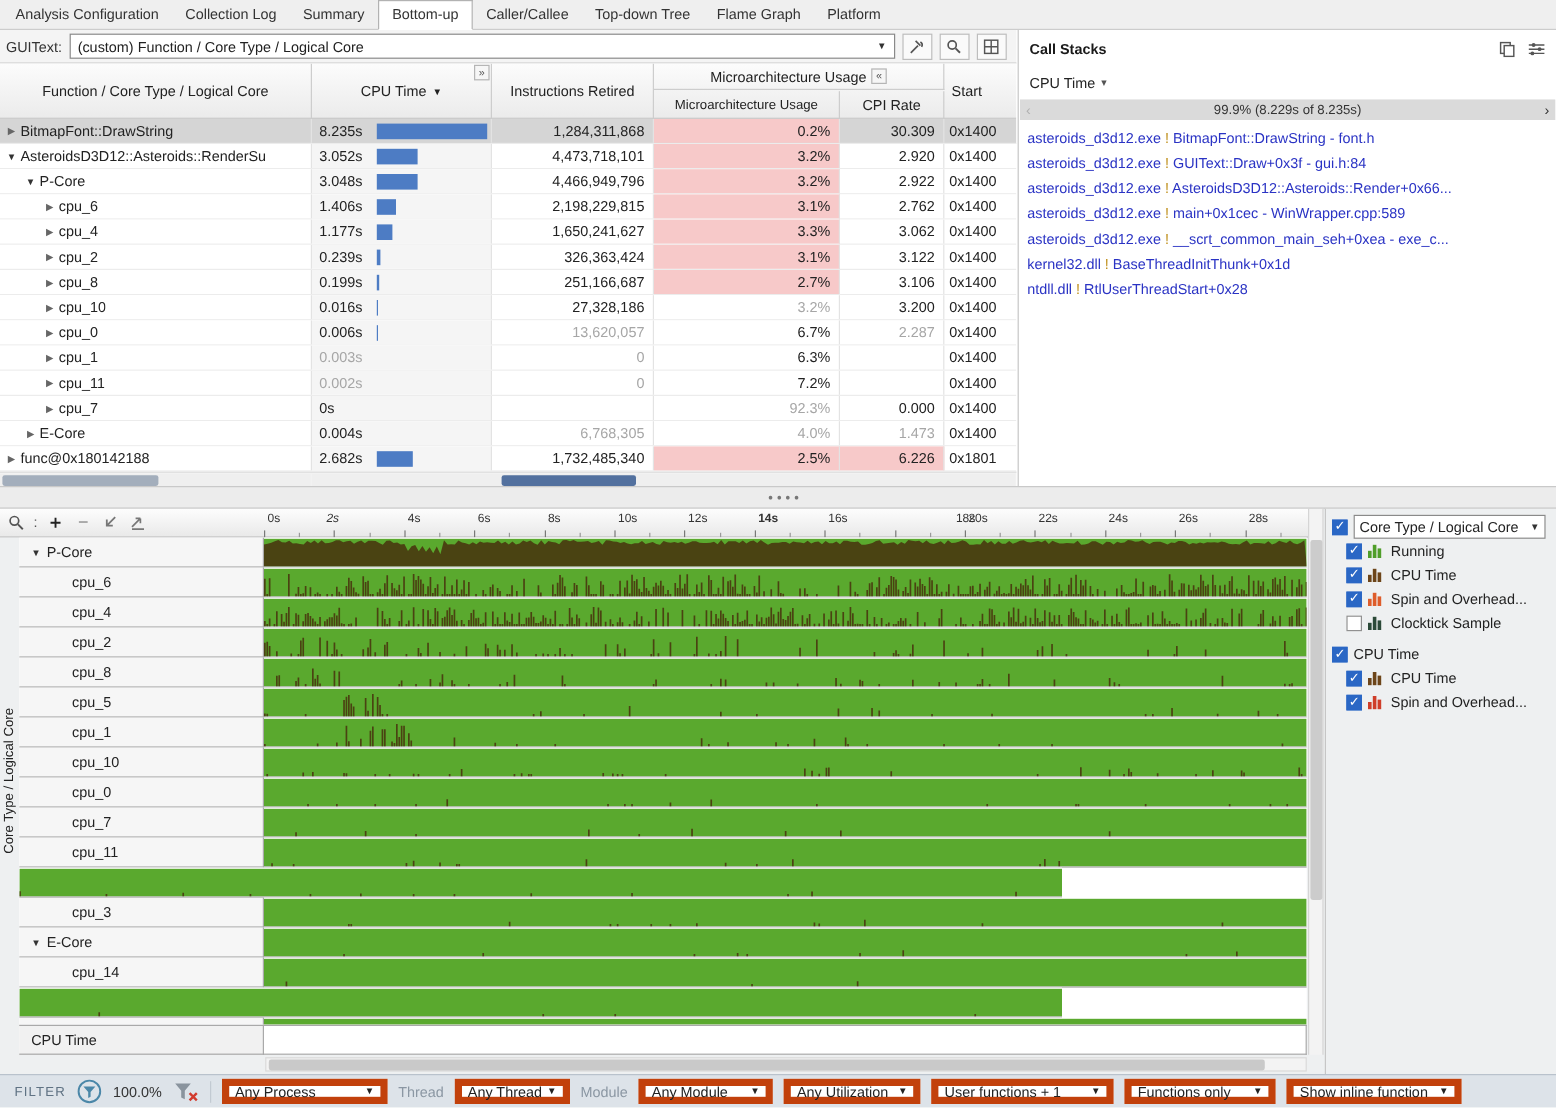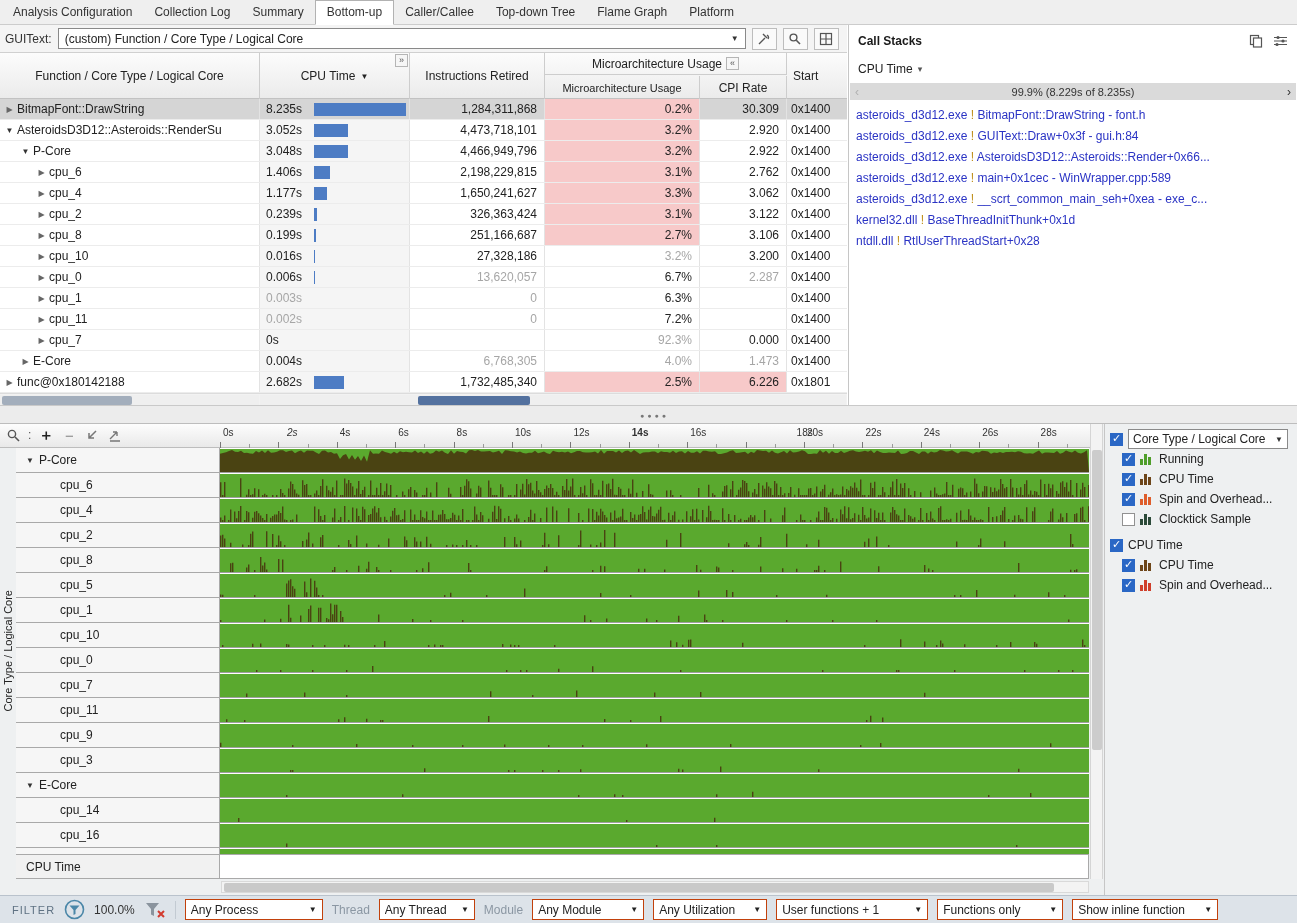--- a/index.html
+++ b/index.html
@@ -124,21 +124,21 @@
 .lcombo{width:160px;height:20px;border:1px solid #8a8a8a;background:#fff;display:flex;align-items:center;justify-content:space-between;padding:0 4px;overflow:hidden}
 .lcombo .txt{white-space:nowrap;overflow:hidden;width:138px}
 .lcombo .chev{font-size:8px;color:#333}
 
 
 .filterbar{position:absolute;left:0;bottom:0;width:1297px;height:28px;background:#dde3e9;border-top:1px solid #b9c2cc;display:flex;align-items:center;gap:9px;padding:0 12px}
 .flabel{color:#5f7283;font-size:11px;letter-spacing:1px}
 .fpct{color:#333}
 .fsep{width:1px;height:18px;background:#c2cad2}
 .fcontrols{display:flex;align-items:center;gap:9px}
-.fsel{height:21px;background:#fff;border:1px solid #c2410c;display:flex;align-items:center;justify-content:space-between;padding:0 5px;gap:5px}
+.fsel{height:21px;background:#fff;border:6px solid #c2410c;display:flex;align-items:center;justify-content:space-between;padding:0 5px;gap:5px}
 .fsel .sv{white-space:nowrap;overflow:hidden}
 .fsel .chev{font-size:8px;color:#222}
 .fglabel{color:#8b97a3}
 [data-name="process-filter"]{width:138px}
 [data-name="thread-filter"]{width:96px}
 [data-name="module-filter"]{width:112px}
 [data-name="utilization-filter"]{width:114px}
 [data-name="call-stack-mode-filter"]{width:152px;}
 [data-name="loop-mode-filter"]{width:126px}
 [data-name="inline-mode-filter"]{width:146px}
@@ -479,21 +479,21 @@
           </svg>
         </span>
       <span class="zb" data-name="zoom-region-button">
           <svg width="14" height="14" viewBox="0 0 14 14">
             <path d="M2 11 L9 4 M9 4 h-4 M9 4 v4 M2 13 h10" stroke="#777" stroke-width="1.4" fill="none"></path>
           </svg>
         </span>
     </div>
     <div class="ruler-ticks" data-name="time-ruler-ticks">
         <div class="ticklabel" data-name="time-tick-label" style="left: 3px;">0s</div>
-        <div class="ticklabel" data-name="time-tick-label" style="left: 67px; font-style: italic;">2s</div>
+        <div class="ticklabel" data-name="time-tick-label" style="left: 52px; font-style: italic;">2s</div>
         <div class="ticklabel" data-name="time-tick-label" style="left: 119.8px;">4s</div>
         <div class="ticklabel" data-name="time-tick-label" style="left: 178.2px;">6s</div>
         <div class="ticklabel" data-name="time-tick-label" style="left: 236.6px;">8s</div>
         <div class="ticklabel" data-name="time-tick-label" style="left: 295px;">10s</div>
         <div class="ticklabel" data-name="time-tick-label" style="left: 353.4px;">12s</div>
         <div class="ticklabel" data-name="time-tick-label" style="left: 411.8px; font-weight: bold;">14s</div>
         <div class="ticklabel" data-name="time-tick-label" style="left: 470.2px;">16s</div>
         <div class="ticklabel" data-name="time-tick-label" style="left: 528.6px; margin-left: 48px;">18s</div>
         <div class="ticklabel" data-name="time-tick-label" style="left: 587px;">20s</div>
         <div class="ticklabel" data-name="time-tick-label" style="left: 645.4px;">22s</div>
@@ -652,23 +652,20 @@
           <span class="tltext" data-name="timeline-row-name">cpu_11</span>
         </div>
         <div class="track" data-name="timeline-track">
           <svg width="869" height="25" data-name="timeline-activity">
             <rect x="0" y="1" width="869" height="23" fill="#5aa92e" data-name="running-band"></rect>
             <path d="M0 24 L6 24 L6 21.3 L7.4 21.3 L7.4 24 L24 24 L24 22.0 L25.4 22.0 L25.4 24 L118 24 L118 21.2 L119.4 21.2 L119.4 24 L124 24 L124 19.3 L125.4 19.3 L125.4 24 L146 24 L146 20.8 L147.4 20.8 L147.4 24 L160 24 L160 22.0 L161.4 22.0 L161.4 24 L162 24 L162 22.0 L163.4 22.0 L163.4 24 L268 24 L268 18.1 L269.4 18.1 L269.4 24 L384 24 L384 20.9 L385.4 20.9 L385.4 24 L410 24 L410 22.0 L411.4 22.0 L411.4 24 L440 24 L440 18.0 L441.4 18.0 L441.4 24 L646 24 L646 22.0 L647.4 22.0 L647.4 24 L650 24 L650 17.8 L651.4 17.8 L651.4 24 L662 24 L662 19.6 L663.4 19.6 L663.4 24 Z" fill="#4a4312" data-name="cpu-activity-spikes"></path>
           </svg>
         </div>
       </div>
       <div class="trow" data-name="timeline-row">
-        <div class="tlabel" data-name="timeline-row-label">
-          <span class="tltext" data-name="timeline-row-name">cpu_9</span>
-        </div>
         <div class="track" data-name="timeline-track">
           <svg width="869" height="25" data-name="timeline-activity">
             <rect x="0" y="1" width="869" height="23" fill="#5aa92e" data-name="running-band"></rect>
             <path d="M0 24 L0 24 L0 19.7 L1.4 19.7 L1.4 24 L72 24 L72 22.0 L73.4 22.0 L73.4 24 L136 24 L136 21.0 L137.4 21.0 L137.4 24 L192 24 L192 22.0 L193.4 22.0 L193.4 24 L242 24 L242 22.0 L243.4 22.0 L243.4 24 L284 24 L284 21.6 L285.4 21.6 L285.4 24 L328 24 L328 22.0 L329.4 22.0 L329.4 24 L362 24 L362 22.0 L363.4 22.0 L363.4 24 L426 24 L426 21.3 L427.4 21.3 L427.4 24 L510 24 L510 21.1 L511.4 21.1 L511.4 24 L640 24 L640 22.0 L641.4 22.0 L641.4 24 L660 24 L660 20.0 L661.4 20.0 L661.4 24 L830 24 L830 20.2 L831.4 20.2 L831.4 24 Z" fill="#4a4312" data-name="cpu-activity-spikes"></path>
           </svg>
         </div>
       </div>
       <div class="trow" data-name="timeline-row">
         <div class="tlabel" data-name="timeline-row-label">
           <span class="tltext" data-name="timeline-row-name">cpu_3</span>
@@ -697,23 +694,20 @@
           <span class="tltext" data-name="timeline-row-name">cpu_14</span>
         </div>
         <div class="track" data-name="timeline-track">
           <svg width="869" height="25" data-name="timeline-activity">
             <rect x="0" y="1" width="869" height="23" fill="#5aa92e" data-name="running-band"></rect>
             <path d="M0 24 L18 24 L18 20.0 L19.4 20.0 L19.4 24 L406 24 L406 22.0 L407.4 22.0 L407.4 24 L494 24 L494 19.7 L495.4 19.7 L495.4 24 Z" fill="#4a4312" data-name="cpu-activity-spikes"></path>
           </svg>
         </div>
       </div>
       <div class="trow" data-name="timeline-row">
-        <div class="tlabel" data-name="timeline-row-label">
-          <span class="tltext" data-name="timeline-row-name">cpu_16</span>
-        </div>
         <div class="track" data-name="timeline-track">
           <svg width="869" height="25" data-name="timeline-activity">
             <rect x="0" y="1" width="869" height="23" fill="#5aa92e" data-name="running-band"></rect>
             <path d="M0 24 L66 24 L66 20.5 L67.4 20.5 L67.4 24 L436 24 L436 22.0 L437.4 22.0 L437.4 24 L496 24 L496 22.0 L497.4 22.0 L497.4 24 L796 24 L796 21.9 L797.4 21.9 L797.4 24 Z" fill="#4a4312" data-name="cpu-activity-spikes"></path>
           </svg>
         </div>
       </div>
       <div class="trow" data-name="timeline-row">
         <div class="tlabel" data-name="timeline-row-label">
           <span class="tltext" data-name="timeline-row-name">cpu_18</span>

